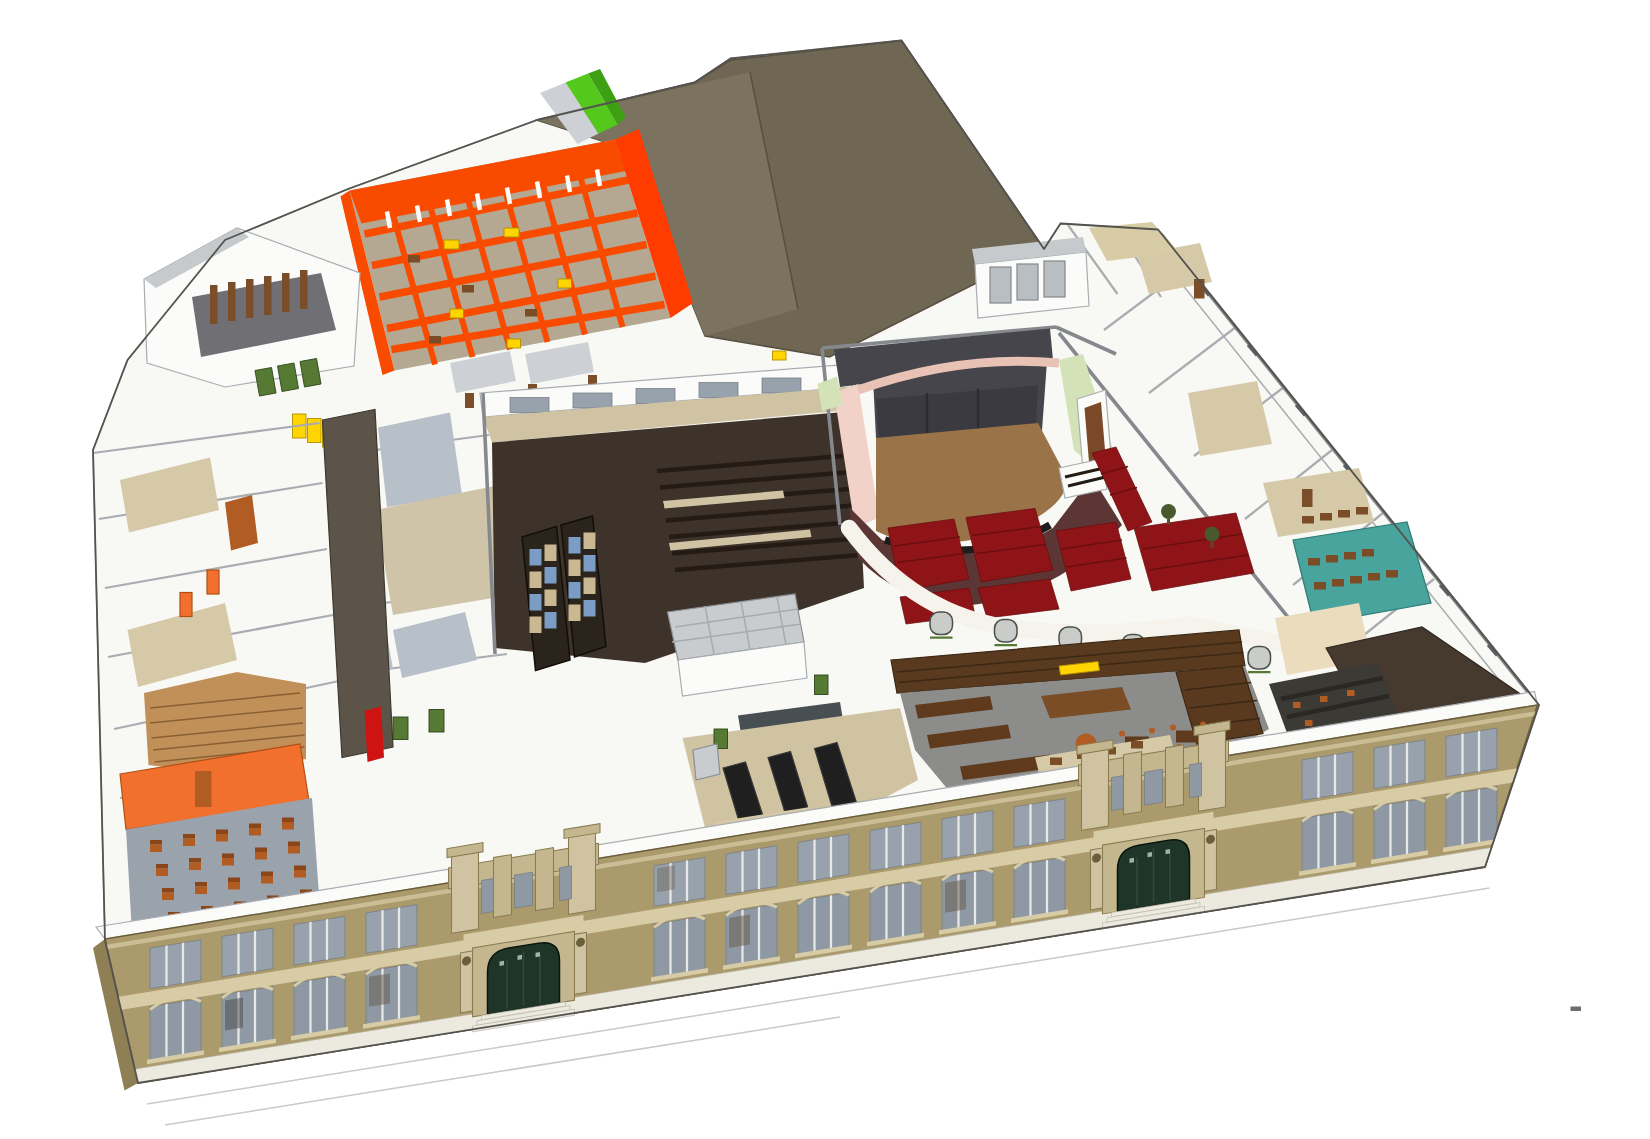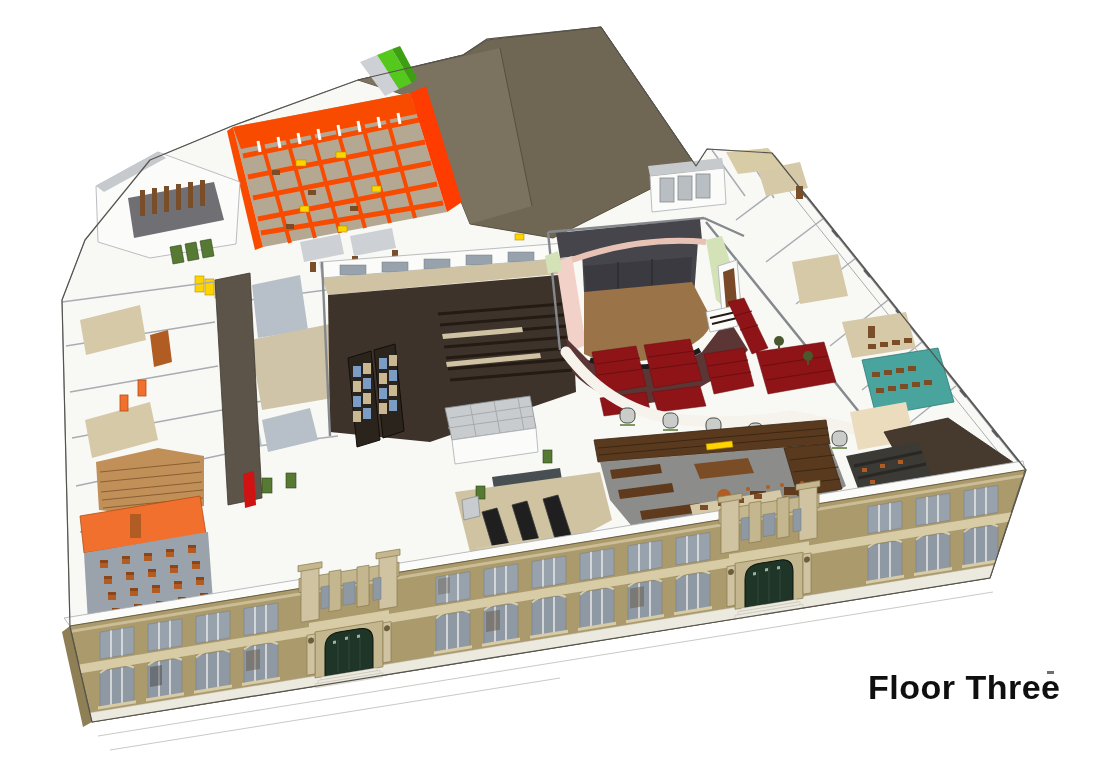--- a/index.html
+++ b/index.html
@@ -514,15 +514,14 @@
           </g>
     </g>
     <polygon class="c-side" points="62,632 70,626 92,722 83,727"></polygon>
   </g>
 
   <g>
     <path class="c-outline" d="M62,300 L85,240 L150,160 L232,126 L358,80 L463,55 L487,39 L601,27 L696,166 L707,149 L772,153 L1026,470 L990,578 L92,722 L70,627 Z"></path>
   </g>
 </svg>
 
-<div class="floor-label">Floor Three</div>
 <div class="stray-mark"></div>
 </div>
 
 </body></html>

